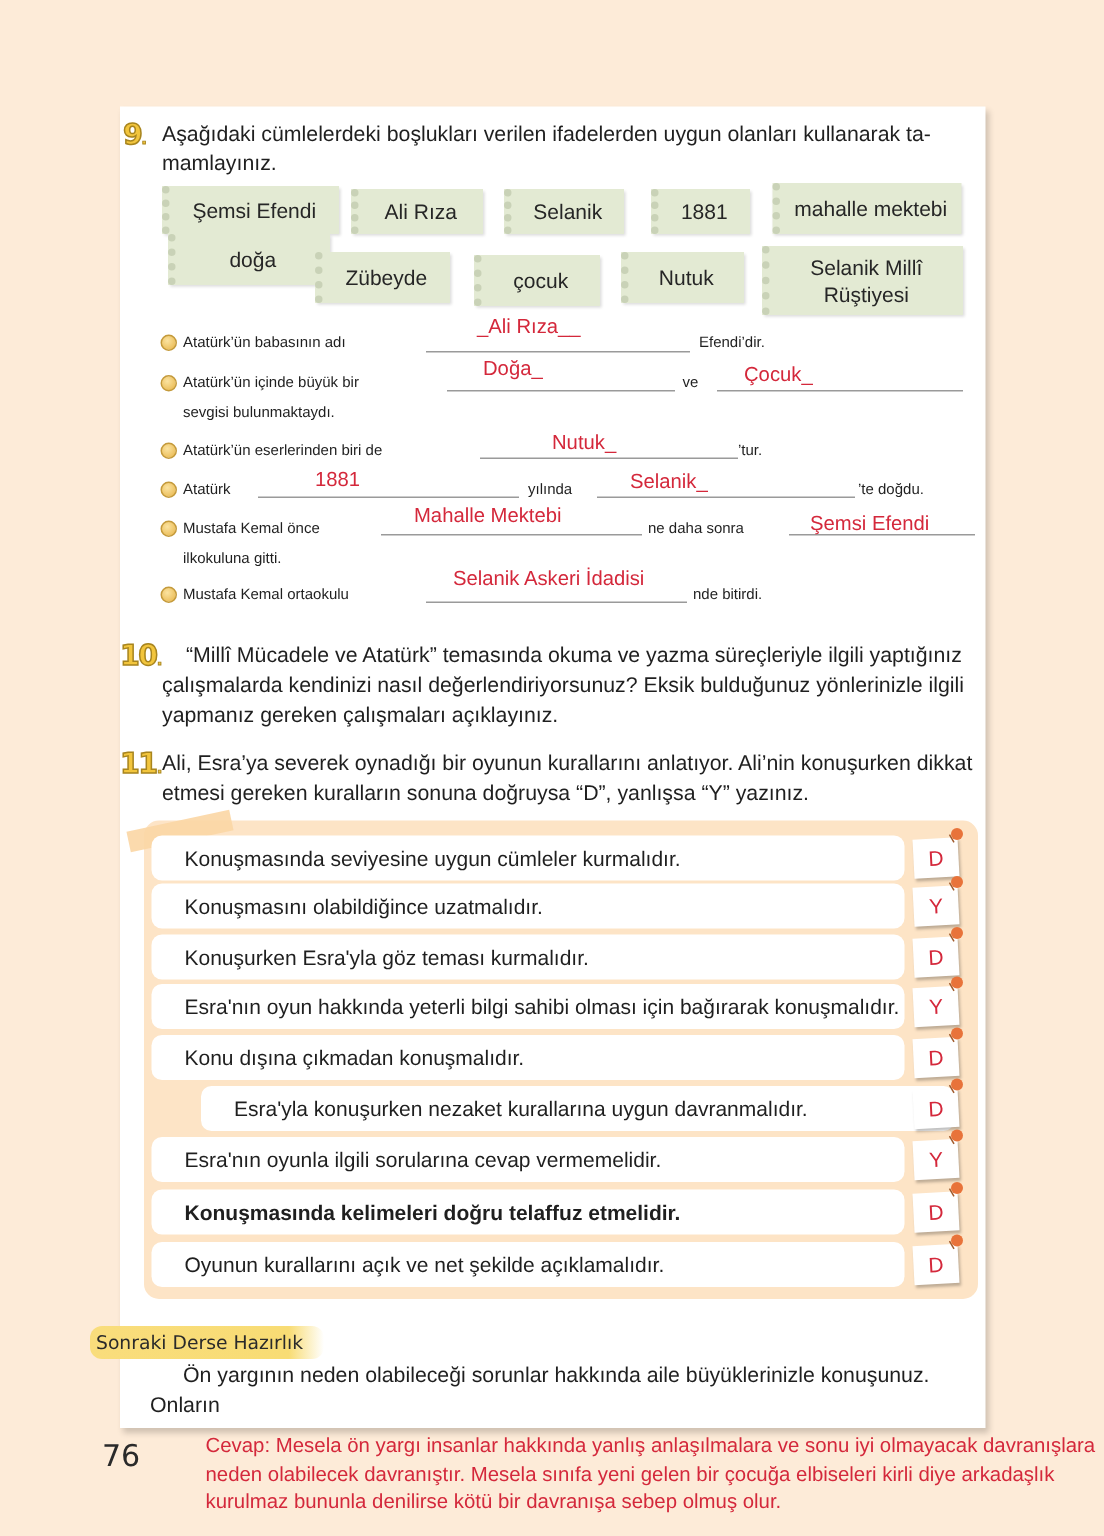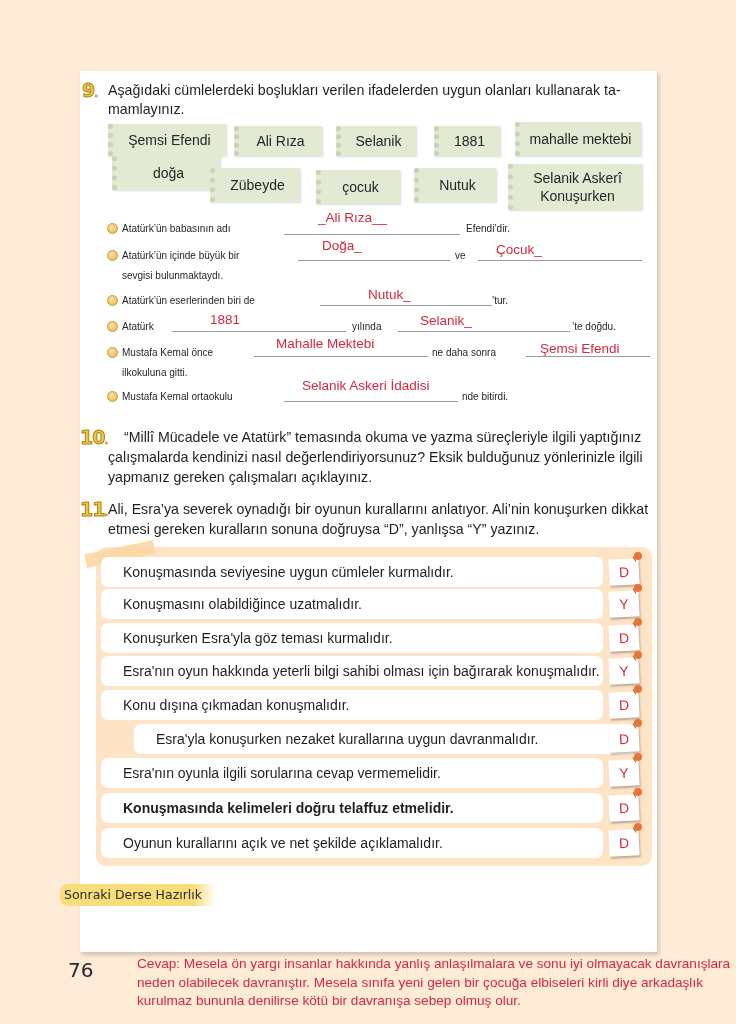--- a/index.html
+++ b/index.html
@@ -170,21 +170,21 @@
 <div class="card" style="left:108px; top:124px; width:118px; height:32px;">Şemsi Efendi</div>
 <div class="card" style="left:234px; top:126px; width:88px; height:30px;">Ali Rıza</div>
 <div class="card" style="left:336px; top:126px; width:80px; height:30px;">Selanik</div>
 <div class="card" style="left:434px; top:126px; width:66px; height:30px;">1881</div>
 <div class="card" style="left:515px; top:122px; width:126px; height:34px;">mahalle mektebi</div>
 
 <div class="card" style="left:112px; top:156px; width:108px; height:34px;">doğa</div>
 <div class="card" style="left:210px; top:168px; width:90px; height:34px;">Zübeyde</div>
 <div class="card" style="left:316px; top:170px; width:84px; height:34px;">çocuk</div>
 <div class="card" style="left:414px; top:168px; width:82px; height:34px;">Nutuk</div>
-<div class="card" style="left:508px; top:164px; width:134px; height:46px; padding:0 6px;">Selanik Askerî Konuşurken</div>
+<div class="card" style="left:508px; top:164px; width:134px; height:46px; padding:0 6px;">Selanik Millî Rüştiyesi</div>
 
 <div class="dot-icon" style="left:107px; top:223px;"></div>
 <div class="bullet-row" style="left:122px; top:219px;">Atatürk’ün babasının adı</div>
 <div class="blank" style="left:284px; top:234px; width:176px;"></div>
 <div class="answer" style="left:318px; top:210px;">_Ali Rıza__</div>
 <div class="bullet-row" style="left:466px; top:219px;">Efendi’dir.</div>
 
 <div class="dot-icon" style="left:107px; top:250px;"></div>
 <div class="bullet-row" style="left:122px; top:246px;">Atatürk’ün içinde büyük bir</div>
 <div class="blank" style="left:298px; top:260px; width:152px;"></div>
@@ -270,16 +270,17 @@
     <div class="pin-stem" style="left: 634px; top: 792px;"></div>
     <div class="pin" style="left: 634px; top: 788px;"></div>
     <div class="dy-row" style="top: 828px;">Oyunun kurallarını açık ve net şekilde açıklamalıdır.</div>
     <div class="note" style="top: 830px;">D</div>
     <div class="pin-stem" style="left: 634px; top: 827px;"></div>
     <div class="pin" style="left: 634px; top: 823px;"></div>
   </div>
 
 <div class="prep-label">Sonraki Derse Hazırlık</div>
 <div class="prep-text">
+  <div style="padding-left:22px; margin-left:-22px; text-indent:22px;">Ön yargının neden olabileceği sorunlar hakkında aile büyüklerinizle konuşunuz. Onların</div>
 </div>
 
 <div class="page-number">76</div>
 <div class="answer-note">Cevap: Mesela ön yargı insanlar hakkında yanlış anlaşılmalara ve sonu iyi olmayacak davranışlara neden olabilecek davranıştır. Mesela sınıfa yeni gelen bir çocuğa elbiseleri kirli diye arkadaşlık kurulmaz bununla denilirse kötü bir davranışa sebep olmuş olur.</div>
 
 </body></html>

